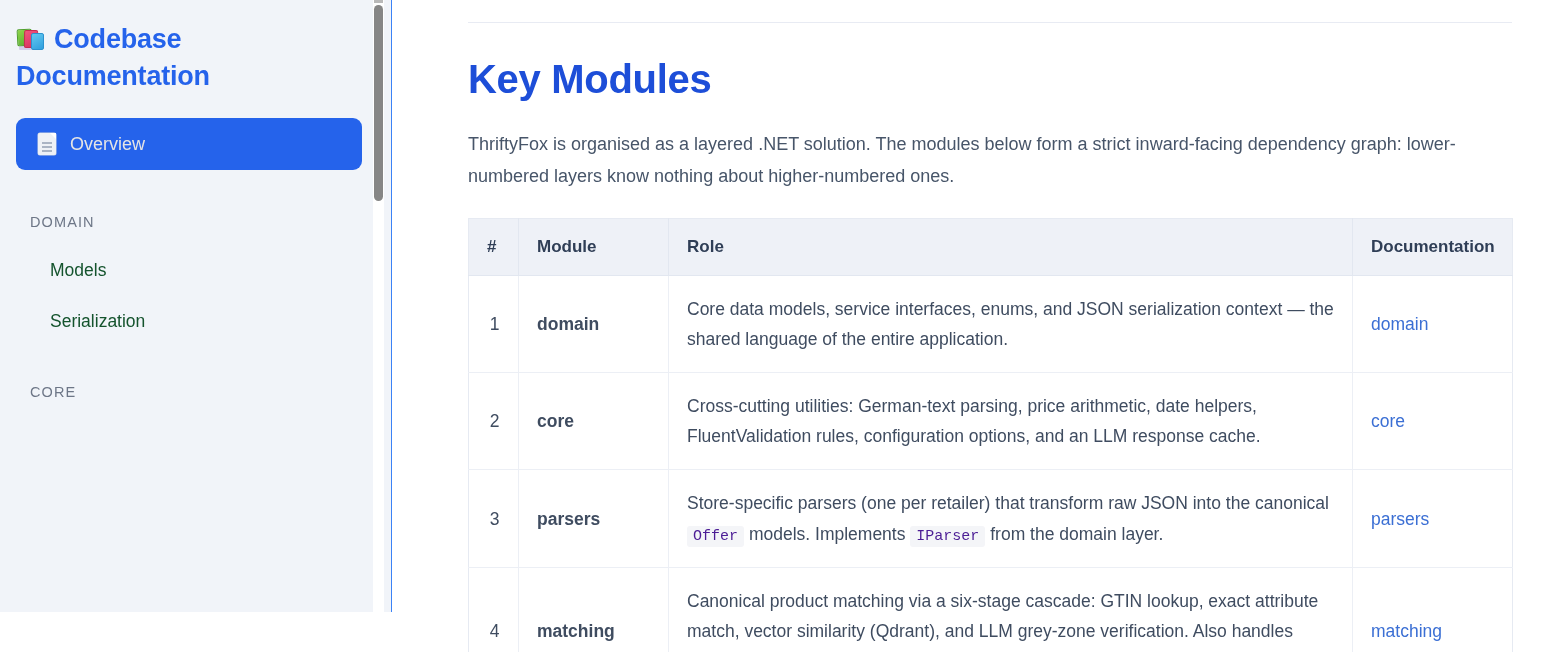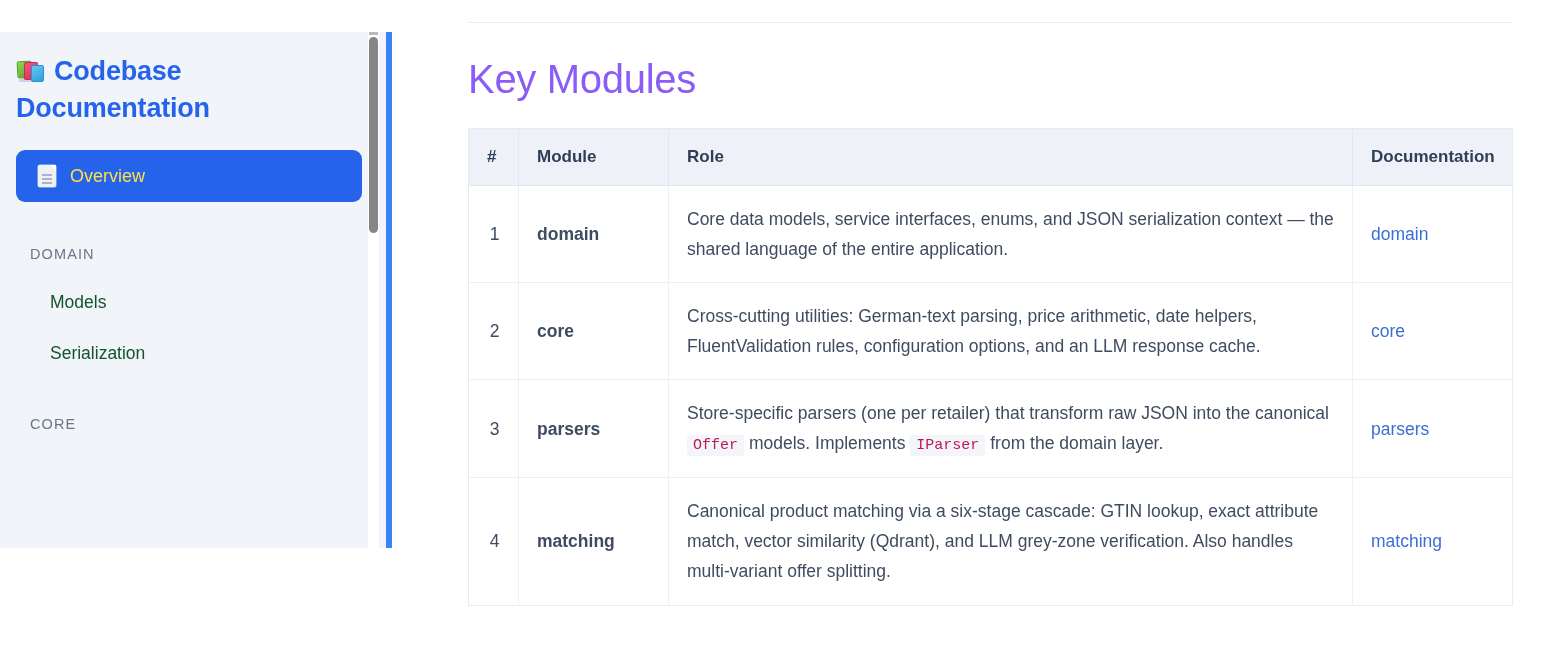--- a/index.html
+++ b/index.html
@@ -15,27 +15,26 @@
   .app {
     display: flex;
     width: 1560px;
     height: 652px;
     position: relative;
   }
 
   
   .sidebar {
     width: 392px;
-    height: 516px;
+    height: 612px;
     background: #f1f4f9;
-    border-right: 6px solid #3b82f6;
+    border-right: 1px solid #3b82f6;
     position: relative;
     overflow: hidden;
     flex: 0 0 392px;
-    margin-top: 32px;
   }
 
   .sidebar-inner {
     width: 380px;
     padding: 18px 0 0 0;
   }
 
   .brand {
     padding: 4px 16px 0 16px;
     display: block;
@@ -127,21 +126,21 @@
   }
   .doc-icon::after {
     content: "";
     position: absolute;
     left: 4px; top: 9px;
     width: 10px; height: 1.5px;
     background: #aab4c4;
     box-shadow: 0 4px 0 #aab4c4, 0 8px 0 #aab4c4;
   }
   .nav-active-label {
-    color: #fde047;
+    color: #e5e5e5;
     font-size: 18px;
   }
 
   .nav-section-title {
     margin: 44px 0 0 30px;
     font-size: 14.5px;
     letter-spacing: 1.1px;
     color: #6d7687;
     font-weight: normal;
   }
@@ -196,22 +195,22 @@
   .top-divider {
     height: 1px;
     background: #e8ebf3;
     margin-top: 22px;
     margin-left: 76px;
     margin-right: 48px;
   }
 
   .page-title {
     font-size: 40px;
-    font-weight: normal;
-    color: #8b5cf6;
+    font-weight: bold;
+    color: #1d4ed8;
     margin-top: 34px;
     letter-spacing: -0.3px;
   }
 
   .intro {
     margin-top: 26px;
     font-size: 18px;
     line-height: 1.78;
     color: #475569;
     max-width: 1045px;
@@ -267,21 +266,21 @@
   .doc-link {
     color: #3b6fd4;
     text-decoration: none;
     cursor: pointer;
     font-size: 17.5px;
   }
 
   code.inline {
     font-family: "Liberation Mono", monospace;
     font-size: 15px;
-    color: #be185d;
+    color: #4c1d95;
     background: #f4f5f8;
     padding: 2px 6px;
     border-radius: 3px;
     white-space: nowrap;
   }
 </style>
 </head>
 <body>
 
 <div class="app">
@@ -323,20 +322,21 @@
     <div class="sb-thumb"></div>
   </aside>
 
   <main class="content">
     <div class="top-divider"></div>
 
     <div class="content-inner">
 
       <h1 class="page-title">Key Modules</h1>
 
+      <p class="intro">ThriftyFox is organised as a layered .NET solution. The modules below form a strict inward-facing dependency graph: lower-numbered layers know nothing about higher-numbered ones.</p>
 
       <table class="modules-table">
         <colgroup>
           <col class="col-num">
             <col class="col-mod">
             <col class="col-role">
             <col class="col-doc">
         </colgroup>
         <thead>
           <tr>

